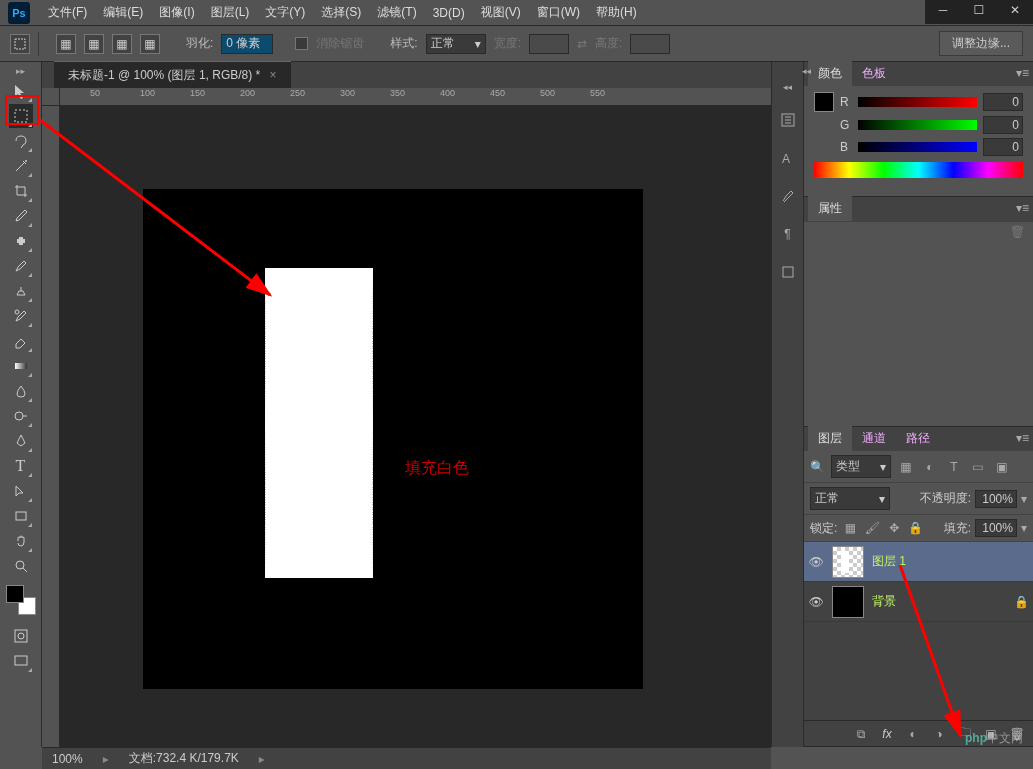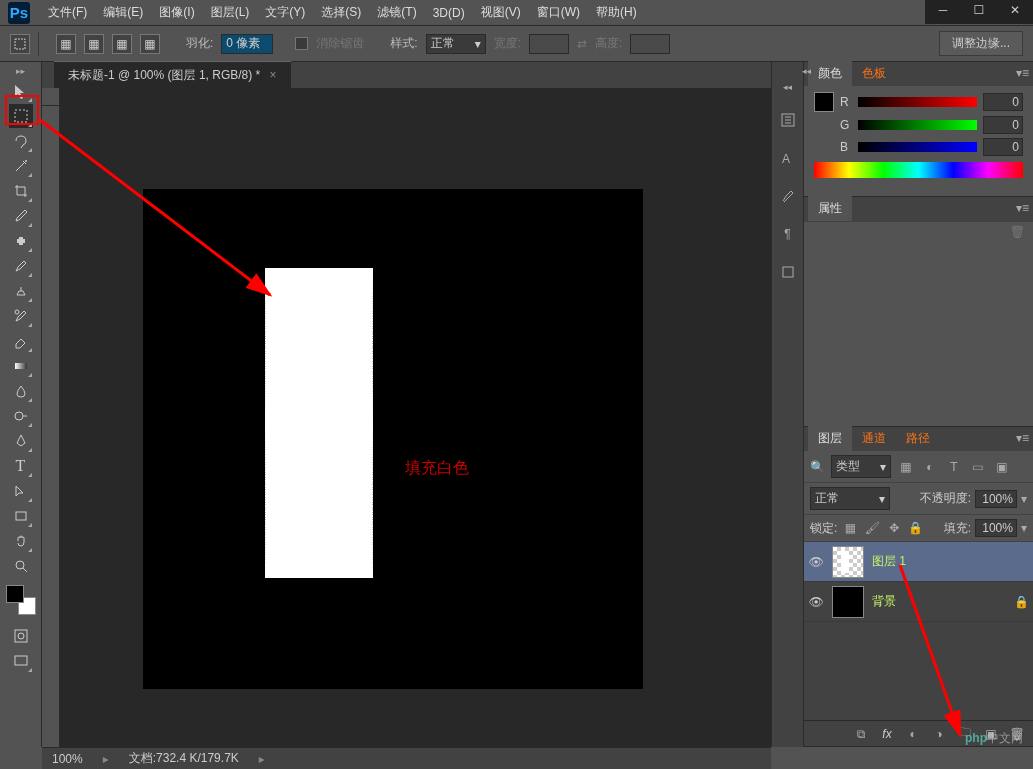--- a/index.html
+++ b/index.html
@@ -4,21 +4,21 @@
 <style>
 * { margin: 0; padding: 0; box-sizing: border-box; font-family: "Microsoft YaHei", sans-serif; font-size: 12px; color: #ccc; }
 body { background: #535353; width: 1033px; height: 769px; overflow: hidden; position: relative; }
 
 
 .window-controls { position: absolute; top: 0; right: 0; height: 24px; display: flex; background: #222; }
 .window-controls div { width: 36px; height: 20px; display: flex; align-items: center; justify-content: center; color: #ccc; cursor: pointer; }
 
 
 .menu-bar { height: 26px; background: #535353; display: flex; align-items: center; padding-left: 8px; border-bottom: 1px solid #2a2a2a; }
-.ps-logo { width: 22px; height: 22px; background: #001e36; color: #31a8ff; font-weight: bold; display: flex; align-items: center; justify-content: center; border-radius: 3px; margin-right: 10px; font-size: 15px; }
+.ps-logo { width: 22px; height: 22px; background: #001e36; color: #31a8ff; font-weight: bold; display: flex; align-items: center; justify-content: center; border-radius: 3px; margin-right: 10px; font-size: 11px; }
 .menu-item { padding: 4px 8px; color: #ddd; cursor: pointer; }
 
 
 .options-bar { height: 36px; background: #535353; border-bottom: 1px solid #2a2a2a; display: flex; align-items: center; padding: 0 10px; gap: 8px; }
 .opt-icon { width: 20px; height: 20px; border: 1px solid #777; display: flex; align-items: center; justify-content: center; background: #424242; }
 .opt-label { color: #bbb; }
 .opt-input { background: #0c4a6e; border: 1px solid #2a2a2a; color: #ccc; padding: 2px 4px; width: 52px; height: 20px; }
 .opt-select { background: #3a3a3a; border: 1px solid #2a2a2a; color: #ccc; padding: 2px 4px; width: 60px; height: 20px; display: flex; align-items: center; justify-content: space-between; }
 .opt-button { background: #5a5a5a; border: 1px solid #3a3a3a; padding: 3px 12px; color: #ccc; }
 .checkbox { width: 13px; height: 13px; border: 1px solid #777; background: #3a3a3a; }
@@ -54,21 +54,21 @@
 .canvas-annotation { position: absolute; color: #cc0000; font-size: 16px; }
 
 
 .right-col { width: 262px; background: #535353; display: flex; }
 .right-dock { width: 32px; background: #424242; border-left: 1px solid #2a2a2a; display: flex; flex-direction: column; align-items: center; padding-top: 20px; gap: 18px; }
 .dock-icon { width: 20px; height: 20px; color: #aaa; cursor: pointer; display:flex; align-items:center; justify-content:center; }
 .panels { flex: 1; display: flex; flex-direction: column; border-left: 1px solid #2a2a2a; }
 
 .panel { background: #535353; border-bottom: 1px solid #2a2a2a; display: flex; flex-direction: column; }
 .panel-tabs { height: 24px; background: #424242; display: flex; align-items: flex-end; padding-left: 4px; position: relative; }
-.panel-tab { padding: 4px 10px; color: #f97316; cursor: pointer; }
+.panel-tab { padding: 4px 10px; color: #f0abfc; cursor: pointer; }
 .panel-tab.active { background: #535353; color: #ddd; }
 .panel-menu-icon { position: absolute; right: 4px; top: 4px; color: #aaa; cursor: pointer; }
 
 
 .color-body { padding: 6px 10px; height: 110px; }
 .color-row { display: flex; align-items: center; gap: 6px; margin-bottom: 4px; }
 .color-preview { width: 20px; height: 20px; background: #000; border: 1px solid #888; }
 .slider-label { width: 12px; color: #ccc; }
 .slider-track { flex: 1; height: 10px; position: relative; }
 .slider-red { background: linear-gradient(to right, #000, #f00); }
@@ -318,20 +318,33 @@
         <div class="tool-mark"></div>
       </div>
   </div>
 
   <div class="doc-area">
     <div class="doc-tabs">
       <div class="doc-tab"><span>未标题-1 @ 100% (图层 1, RGB/8) *</span> <span style="margin-left:6px;color:#888">×</span></div>
     </div>
     <div class="ruler-area">
       <div class="ruler-corner"></div>
+      <div class="ruler-h">
+        <span class="ruler-tick" style="left:30px">50</span>
+        <span class="ruler-tick" style="left:80px">100</span>
+        <span class="ruler-tick" style="left:130px">150</span>
+        <span class="ruler-tick" style="left:180px">200</span>
+        <span class="ruler-tick" style="left:230px">250</span>
+        <span class="ruler-tick" style="left:280px">300</span>
+        <span class="ruler-tick" style="left:330px">350</span>
+        <span class="ruler-tick" style="left:380px">400</span>
+        <span class="ruler-tick" style="left:430px">450</span>
+        <span class="ruler-tick" style="left:480px">500</span>
+        <span class="ruler-tick" style="left:530px">550</span>
+      </div>
       <div class="ruler-v"></div>
       <div class="canvas-wrap">
         <div class="black-canvas" style="top:83px; left:83px; width:500px; height:500px;"></div>
         <div class="white-rect" style="top:162px; left:205px; width:108px; height:310px;"></div>
         <div class="marching-ants" style="top:162px; left:205px; width:108px; height:310px;"></div>
         <div class="canvas-annotation" style="top:352px; left:345px;">填充白色</div>
       </div>
     </div>
   </div>
 

